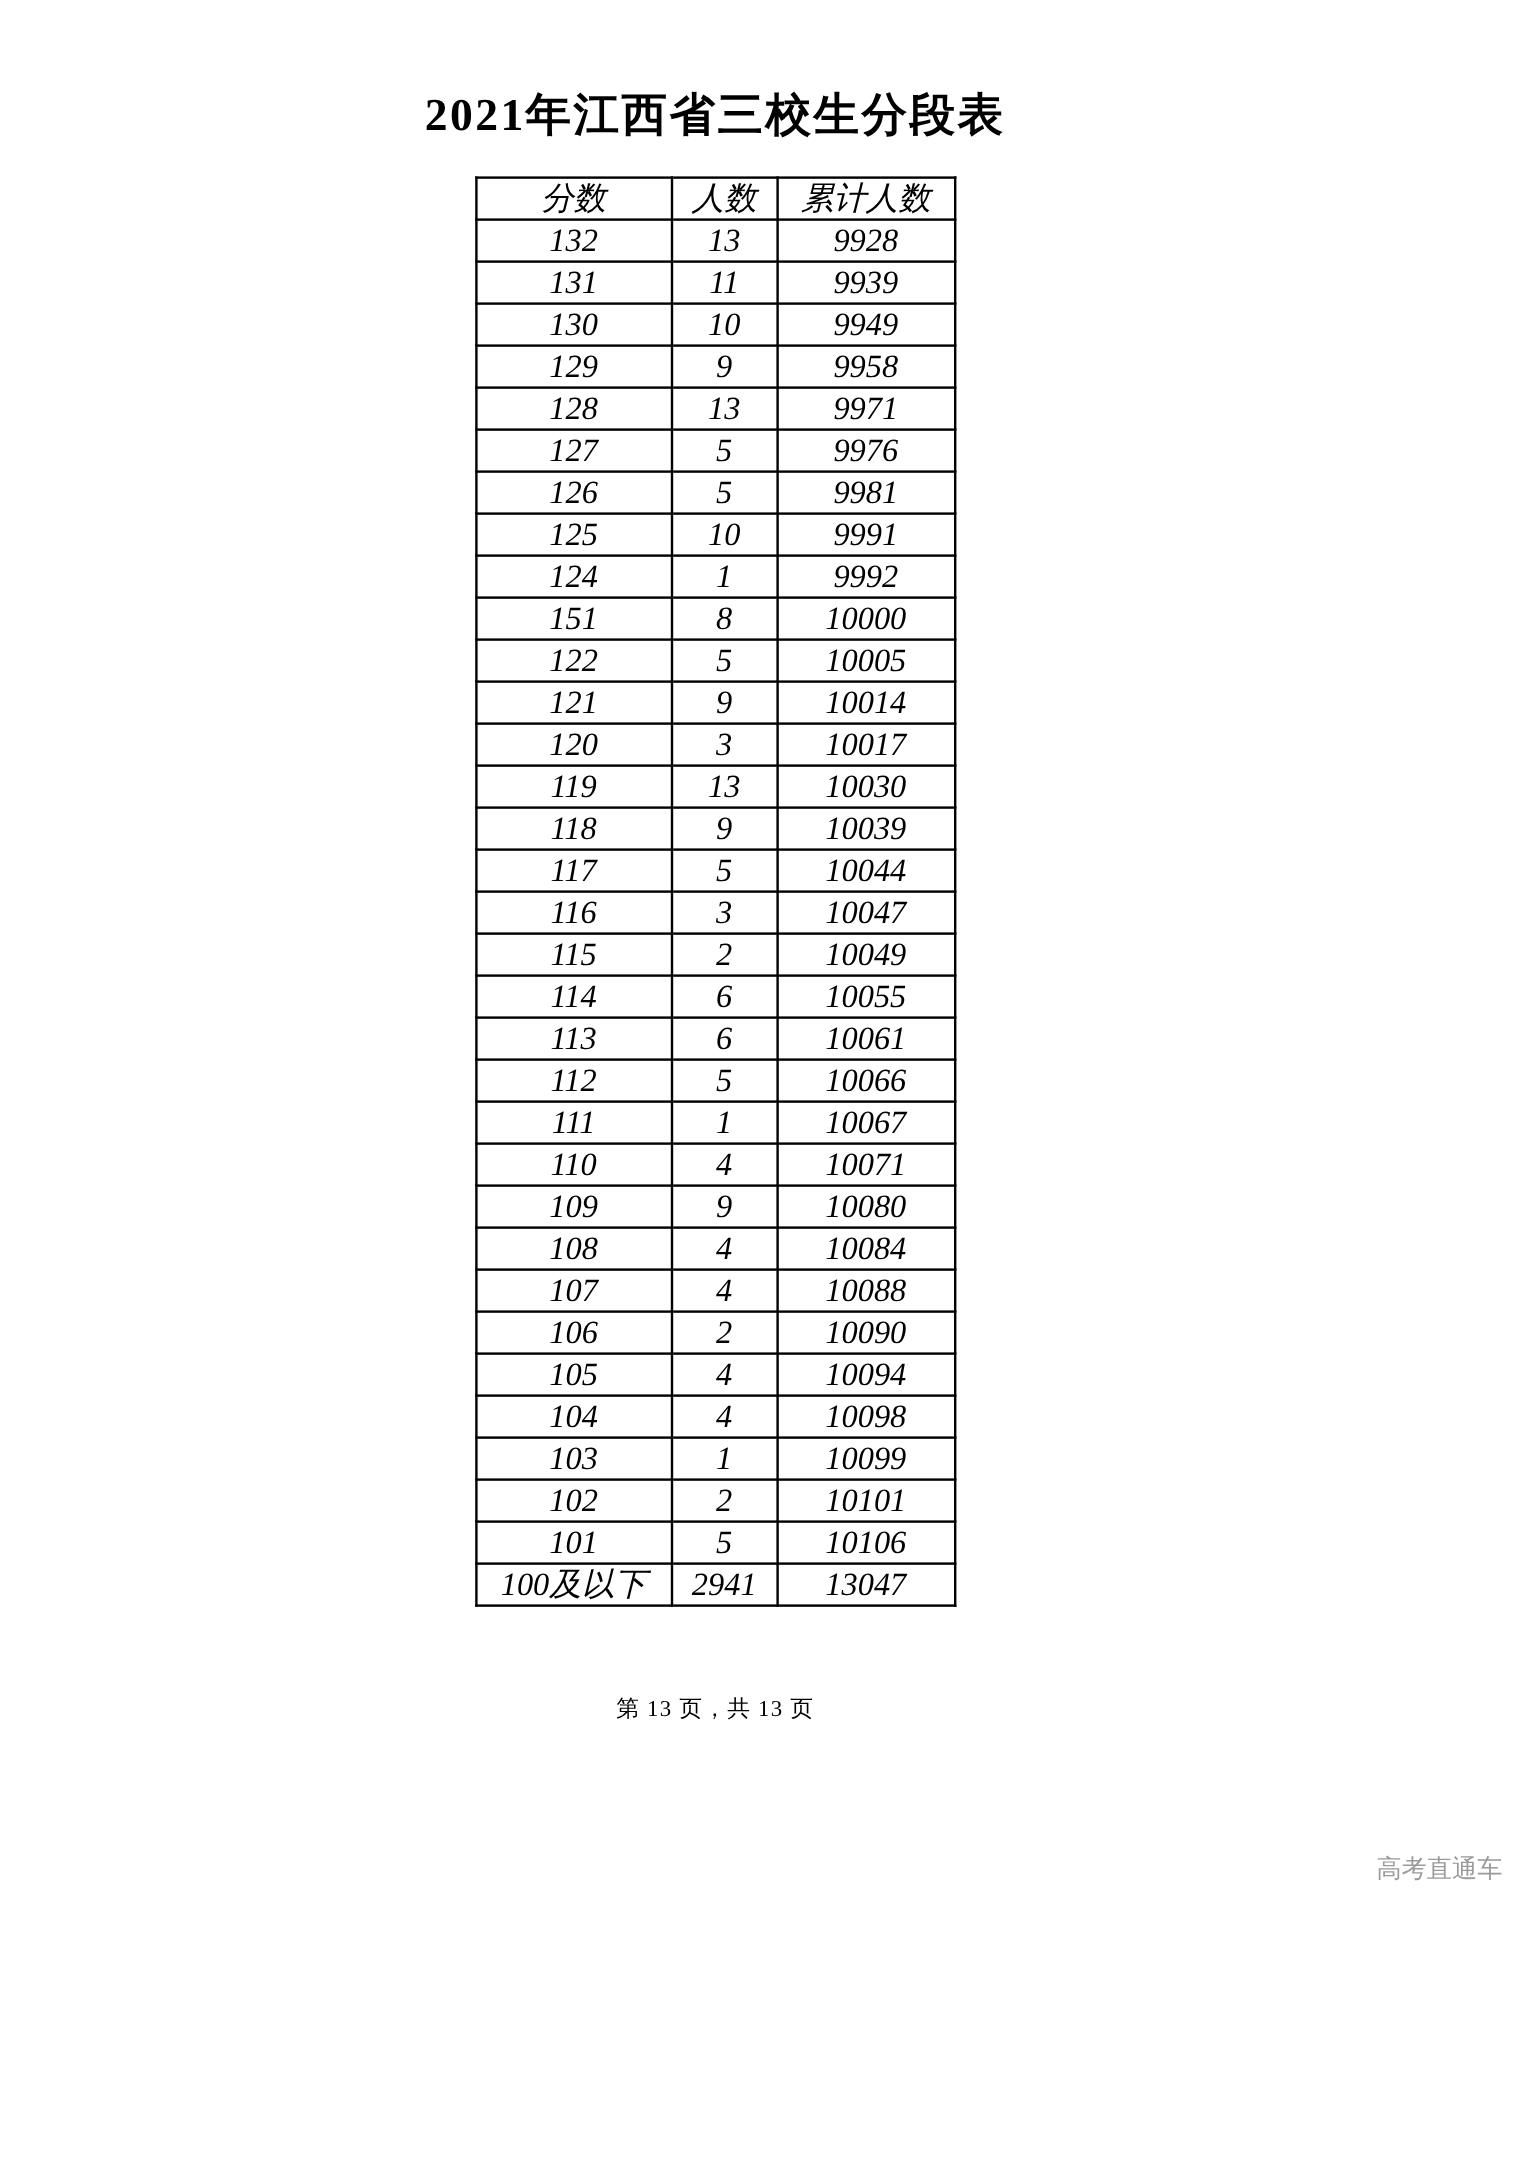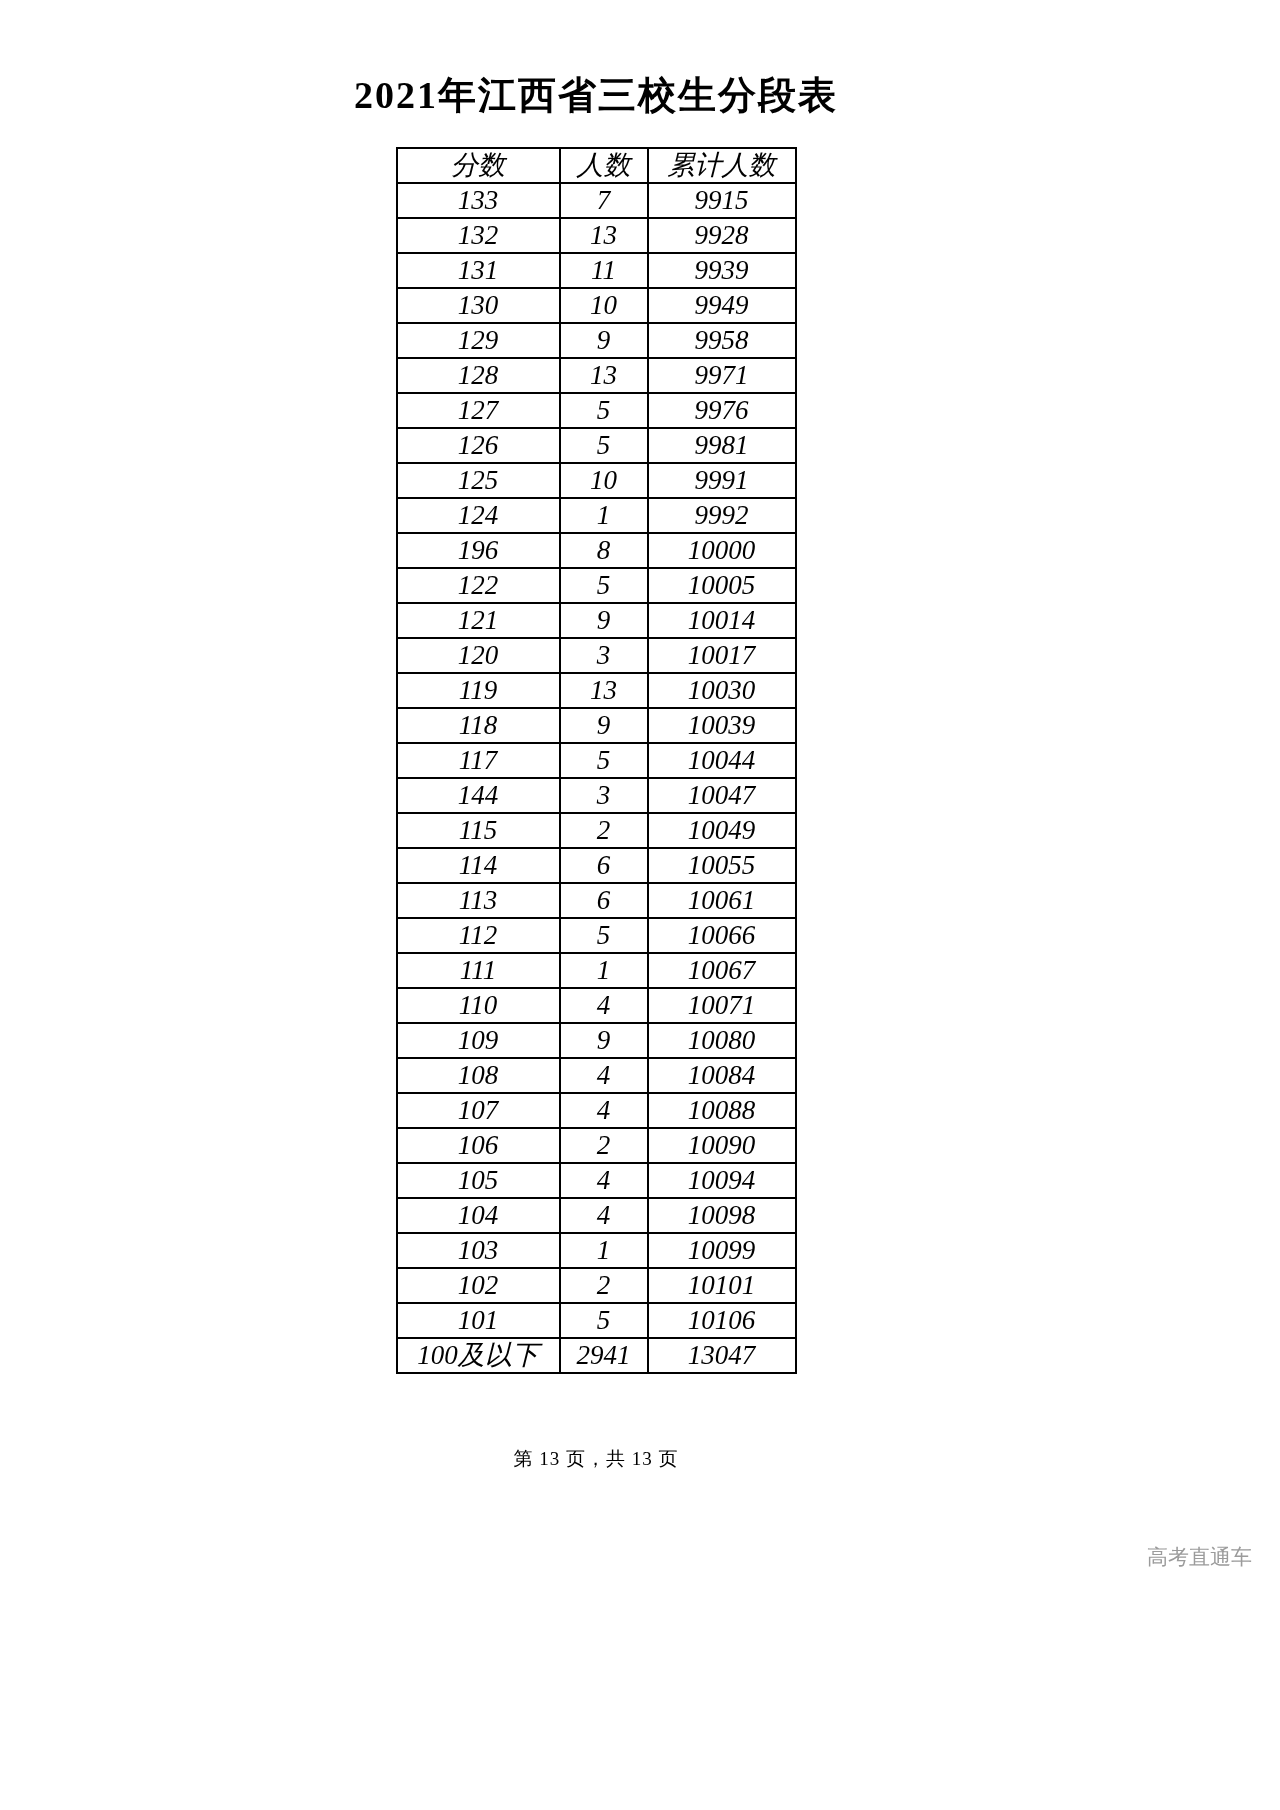--- a/index.html
+++ b/index.html
@@ -76,25 +76,20 @@
     </colgroup>
     <thead>
       <tr>
           <th>分数</th>
           <th>人数</th>
           <th>累计人数</th>
         </tr>
     </thead>
     <tbody>
         <tr>
-          <td>133</td>
-          <td>7</td>
-          <td>9915</td>
-        </tr>
-        <tr>
           <td>132</td>
           <td>13</td>
           <td>9928</td>
         </tr>
         <tr>
           <td>131</td>
           <td>11</td>
           <td>9939</td>
         </tr>
         <tr>
@@ -126,21 +121,21 @@
           <td>125</td>
           <td>10</td>
           <td>9991</td>
         </tr>
         <tr>
           <td>124</td>
           <td>1</td>
           <td>9992</td>
         </tr>
         <tr>
-          <td>196</td>
+          <td>151</td>
           <td>8</td>
           <td>10000</td>
         </tr>
         <tr>
           <td>122</td>
           <td>5</td>
           <td>10005</td>
         </tr>
         <tr>
           <td>121</td>
@@ -161,21 +156,21 @@
           <td>118</td>
           <td>9</td>
           <td>10039</td>
         </tr>
         <tr>
           <td>117</td>
           <td>5</td>
           <td>10044</td>
         </tr>
         <tr>
-          <td>144</td>
+          <td>116</td>
           <td>3</td>
           <td>10047</td>
         </tr>
         <tr>
           <td>115</td>
           <td>2</td>
           <td>10049</td>
         </tr>
         <tr>
           <td>114</td>

